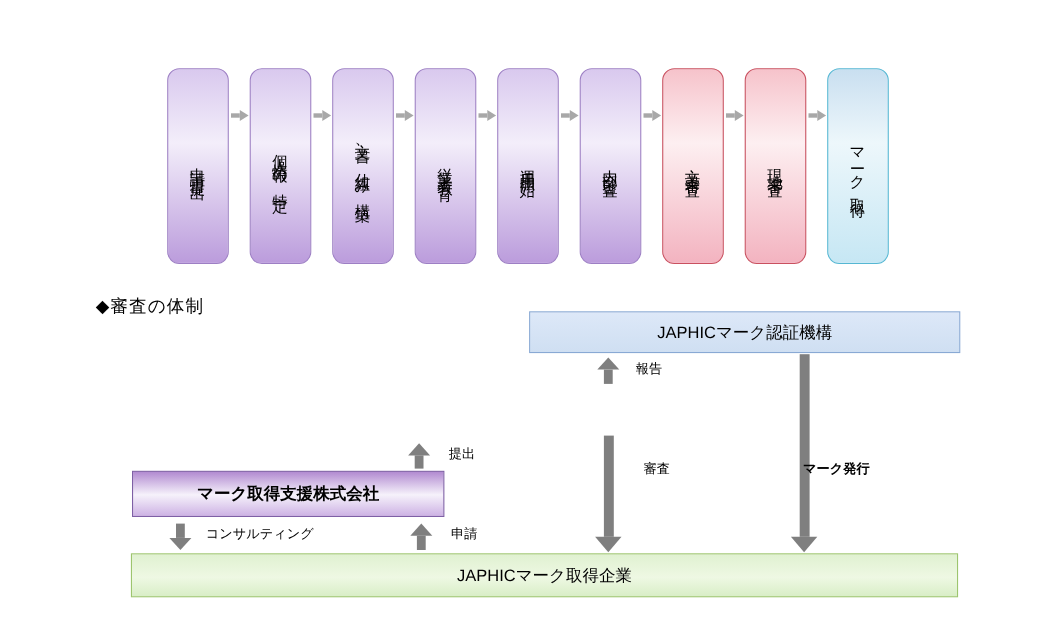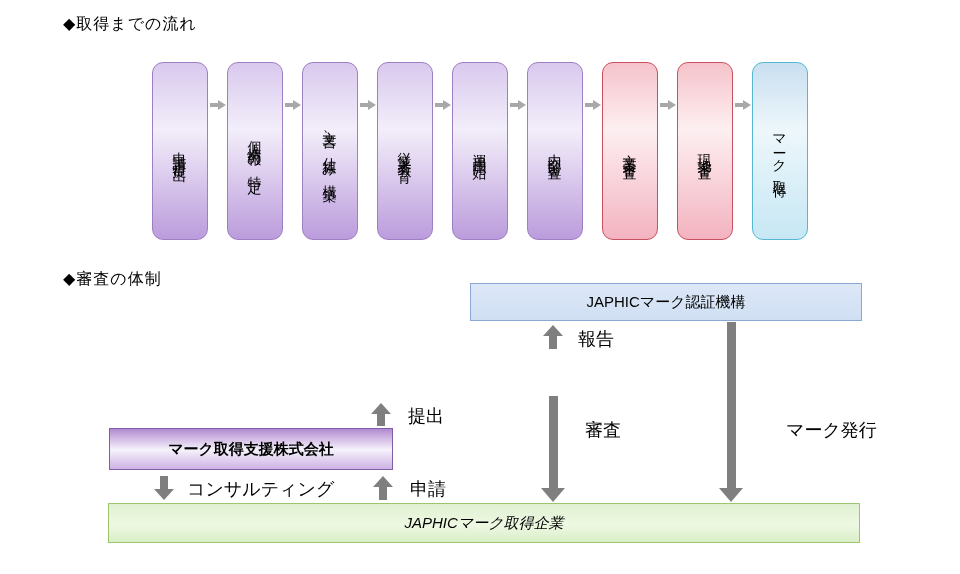--- a/index.html
+++ b/index.html
@@ -2,70 +2,69 @@
 <html><head>
 <meta charset="utf-8">
 <style>
   * { margin:0; padding:0; box-sizing:border-box; }
   html,body { background:#ffffff; }
   body { font-family:"Liberation Sans","DejaVu Sans",sans-serif; color:#000; }
   .canvas { position:relative; width:960px; height:574px; background:#ffffff; overflow:hidden; }
 
   .sec-title { position:absolute; left:63px; font-size:16px; letter-spacing:1px; color:#000; white-space:nowrap; }
   .sec-title.t1 { top:14px; }
-  .sec-title.t2 { top:269px; }
+  .sec-title.t2 { top:269px;margin-left:24px; }
 
   
   .flow-row { position:absolute; left:152px; top:62px; height:178px; display:flex; align-items:stretch; }
   .step { width:56px; height:178px; border-radius:11px; display:flex; align-items:center; justify-content:center; flex:0 0 auto; }
   .step .vtext { writing-mode:vertical-rl; text-orientation:mixed; font-size:14px; letter-spacing:4px; line-height:1; white-space:nowrap; }
   .step.purple { border:1.5px solid #9d7fc4; background:linear-gradient(180deg,#d9c9ee 0%,#f3eefa 38%,#bb9cdc 100%); }
   .step.pink   { border:1.5px solid #c9505f; background:linear-gradient(180deg,#f6c3cb 0%,#fdeff1 38%,#f3b3c0 100%); }
   .step.blue   { border:1.5px solid #55b7d3; background:linear-gradient(180deg,#c9dff0 0%,#edf7fb 38%,#c6e7f4 100%); }
 
   .gap { width:19px; flex:0 0 auto; display:flex; justify-content:center; }
   .harrow { margin-top:38px; height:10px; display:flex; align-items:center; }
   .harrow .shaft { width:8px; height:4px; background:#a8a8a8; }
   .harrow .head { width:0; height:0; border-top:5px solid transparent; border-bottom:5px solid transparent; border-left:8px solid #a8a8a8; }
 
   
-  .obox { position:absolute; display:flex; align-items:center; justify-content:center; font-size:15px; white-space:nowrap; }
+  .obox { position:absolute; display:flex; align-items:center; justify-content:center; font-size:15px; white-space:nowrap;margin-left:11px; }
   .box-certifier { left:470px; top:283px; width:392px; height:38px; border:1px solid #89a9d4; background:linear-gradient(180deg,#dde8f8 0%,#cfdff2 100%); }
   .box-examiner  { left:178px; top:352px; width:502px; height:40px; border:1.5px solid #cf5a68; background:linear-gradient(180deg,#f7c8d0 0%,#fadadd 100%); }
   .box-support   { left:109px; top:428px; width:284px; height:42px; border:1.5px solid #7e5fa5; background:linear-gradient(180deg,#b28bd1 0%,#f6f2fb 52%,#cdb2e4 100%); font-weight:bold; }
-  .box-company   { left:108px; top:503px; width:752px; height:40px; border:1px solid #9dc56e; background:linear-gradient(180deg,#e0f1d1 0%,#eef8e3 55%,#d9eec7 100%);font-style:italic; }
+  .box-company   { left:108px; top:503px; width:752px; height:40px; border:1px solid #9dc56e; background:linear-gradient(180deg,#e0f1d1 0%,#eef8e3 55%,#d9eec7 100%); }
 
   .varrow { position:absolute; display:flex; flex-direction:column; align-items:center; }
   .varrow .shaft { width:8px; background:#7f7f7f; flex:1; }
   .varrow .head-up { width:0; height:0; border-left:10px solid transparent; border-right:10px solid transparent; border-bottom:11px solid #7f7f7f; }
   .varrow .head-down { width:0; height:0; border-left:10px solid transparent; border-right:10px solid transparent; border-top:11px solid #7f7f7f; }
   .varrow.big .shaft { width:9px; }
   .varrow.big .head-down { border-left-width:12px; border-right-width:12px; border-top-width:14px; }
 
   .a-houkoku { left:543px; top:325px; width:20px; height:24px; }
   .a-teishutsu { left:371px; top:403px; width:20px; height:23px; }
   .a-consult { left:154px; top:476px; width:20px; height:24px; }
   .a-shinsei { left:373px; top:476px; width:20px; height:24px; }
   .a-shinsa { left:541px; top:396px; width:24px; height:106px; }
   .a-hakkou { left:719px; top:322px; width:24px; height:180px; }
 
-  .alabel { position:absolute; font-size:18px; white-space:nowrap; }
+  .alabel { position:absolute; font-size:12px; white-space:nowrap; }
   .l-houkoku { left:578px; top:327px; }
   .l-teishutsu { left:408px; top:404px; }
   .l-consult { left:187px; top:477px;text-align:center; }
   .l-shinsei { left:410px; top:477px;text-align:center; }
   .l-shinsa { left:585px; top:418px; }
-  .l-hakkou { left:786px; top:418px; }
+  .l-hakkou { left:730px; top:418px;font-weight:bold; }
 </style>
 </head>
 <body>
 
 <div class="canvas">
 
-  <div class="sec-title t1">◆取得までの流れ</div>
 
   <div class="flow-row">
     <div class="step purple">
         <span class="vtext">申請書提出</span>
       </div>
     <div class="gap">
         <div class="harrow">
           <div class="shaft"></div>
           <div class="head"></div>
         </div>

